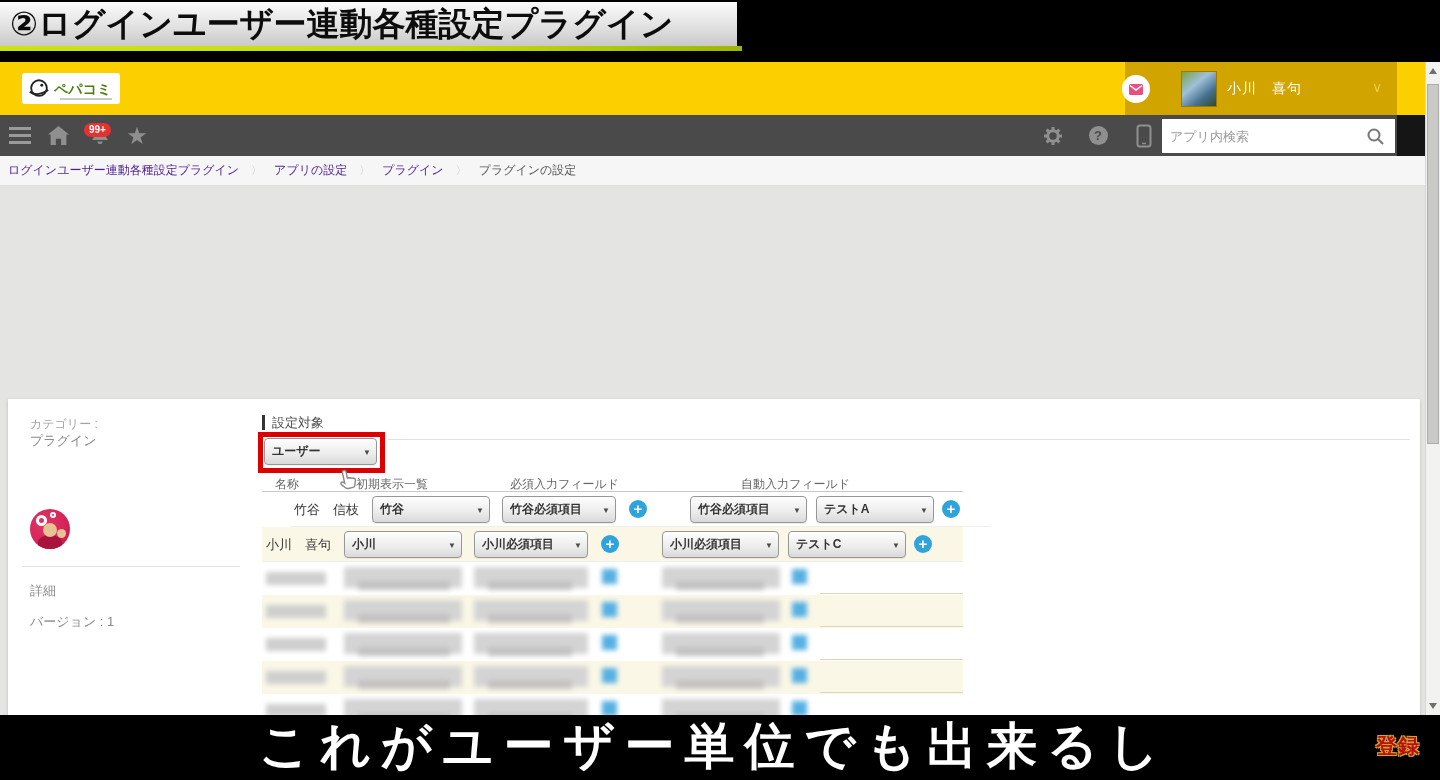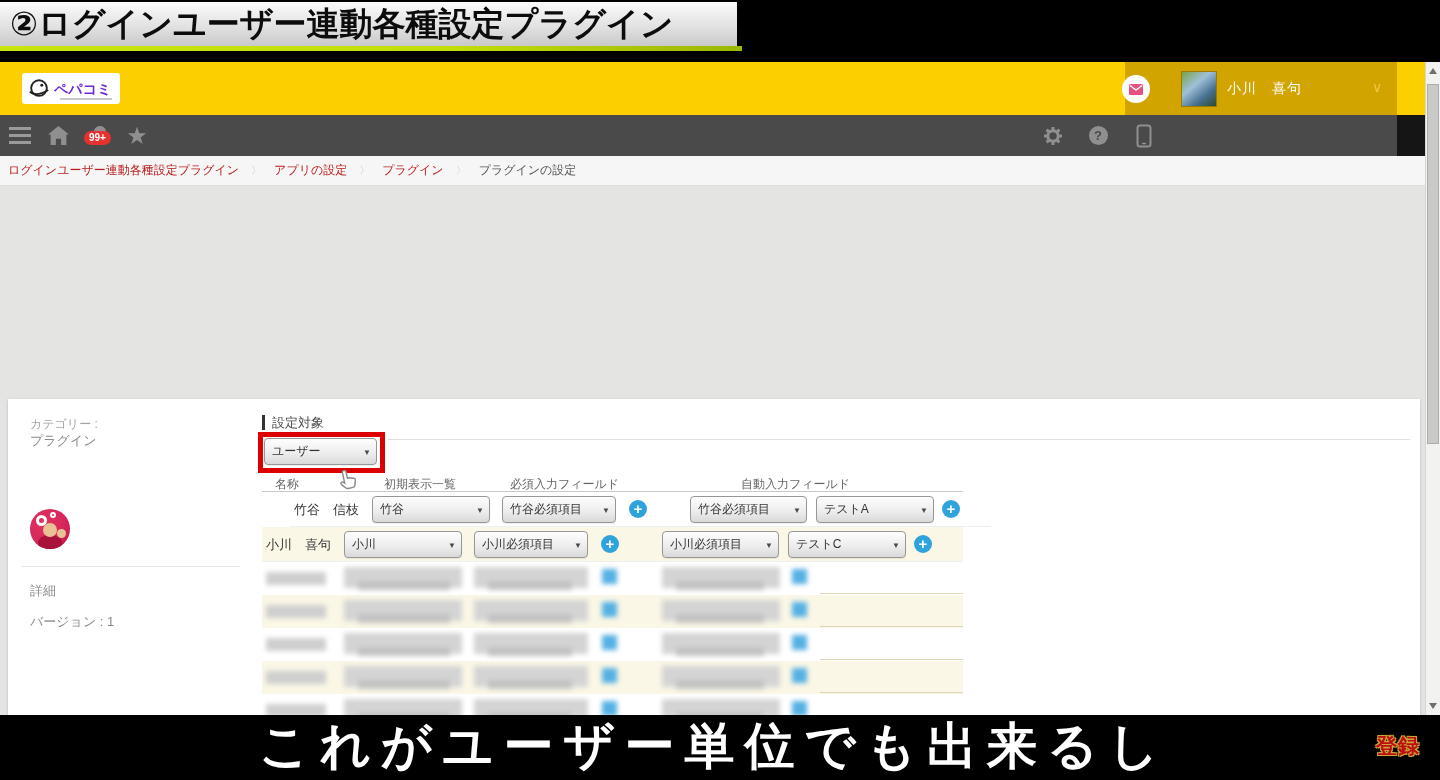--- a/index.html
+++ b/index.html
@@ -14,53 +14,53 @@
     background:linear-gradient(180deg,#fbfbfb 0%,#e2e2e2 55%,#c9c9c9 100%);
     display:flex; align-items:center; }
   #banner-title { font-size:33px; font-weight:900; color:#0c0c0c; padding-left:10px; letter-spacing:0; white-space:nowrap; }
   #banner-underline { position:absolute; left:0; top:46px; width:742px; height:5px;
     background:linear-gradient(90deg,#c9e410 0%,#c3de0a 60%,#9cb703 100%); }
 
   
   #app-header { position:absolute; left:0; top:62px; width:1425px; height:53px; background:#fcd000; }
   #logo-box { position:absolute; left:22px; top:11px; width:98px; height:31px; background:#fff;
     border-radius:3px; display:flex; align-items:center; padding:0 5px; gap:3px; }
-  #logo-text { color:#6d28d9; font-weight:bold; font-size:14px; letter-spacing:0; line-height:12px; }
+  #logo-text { color:#4d7c0f; font-weight:bold; font-size:14px; letter-spacing:0; line-height:12px; }
   #logo-tagline { position:absolute; left:38px; bottom:4px; width:52px; height:2px; background:#c9c9c9; }
   #header-gold { position:absolute; left:1125px; top:0; width:272px; height:53px; background:#d2a400; }
   #mail-button { position:absolute; left:-3px; top:13px; width:28px; height:28px; background:#fff;
     border-radius:50%; display:flex; align-items:center; justify-content:center; }
   #avatar { position:absolute; left:57px; top:10px; width:34px; height:34px;
     background:linear-gradient(140deg,#7aa24a 0%,#9fc0d8 38%,#46708e 70%,#2e4a2f 100%);
     outline:1px solid rgba(0,0,0,.25); }
   #user-name { position:absolute; left:102px; top:0; height:53px; line-height:53px; color:#fff; font-size:14px; letter-spacing:1px; }
   #user-chevron { position:absolute; left:247px; top:0; height:53px; line-height:50px; color:#eccb3e; font-size:14px; }
 
   
   #toolbar { position:absolute; left:0; top:115px; width:1425px; height:41px; background:#4a4a4a; }
   .tb-icon { position:absolute; top:0; height:41px; display:flex; align-items:center; justify-content:center; }
   #hamburger-icon { left:8px; width:24px; flex-direction:column; gap:4px; }
   #hamburger-icon div { width:22px; height:3px; background:#9a9a9a; }
   #star-icon { left:124px; width:26px; color:#8f8f8f; font-size:24px; }
-  #badge-99 { position:absolute; left:84px; top:16px; background:#e5312f; color:#fff; font-size:10px;
+  #badge-99 { position:absolute; left:84px; top:8px; background:#e5312f; color:#fff; font-size:10px;
     font-weight:bold; padding:1px 5px 2px; border-radius:8px; z-index:2; }
   #help-icon { left:1088px; width:20px; }
   #help-icon span { width:19px; height:19px; border-radius:50%; background:#8f8f8f; color:#4a4a4a;
     font-weight:bold; font-size:13px; text-align:center; line-height:19px; display:block; }
   #search-box { position:absolute; left:1162px; top:4px; width:233px; height:34px; background:#fff; display:flex; align-items:center; }
   #search-input { flex:1; border:none; outline:none; font-size:13px; color:#444; padding:0 8px;
     font-family:"Liberation Sans","DejaVu Sans",sans-serif; background:transparent; }
   #search-input::placeholder { color:#9a9a9a; }
   #search-btn { width:40px; height:34px; display:flex; align-items:center; justify-content:center; background:#fff; border:none; cursor:pointer; }
   #toolbar-end-block { position:absolute; left:1397px; top:0; width:28px; height:41px; background:#151515; }
 
   
   #breadcrumb { position:absolute; left:0; top:156px; width:1425px; height:30px; background:#f6f6f6;
     border-bottom:1px solid #dedede; display:flex; align-items:center; padding-left:8px; font-size:12px; gap:12px; }
-  .crumb-link { color:#b91c1c; text-decoration:none; }
+  .crumb-link { color:#4c1d95; text-decoration:none; }
   .crumb-sep { color:#c8c8c8; font-size:11px; }
   .crumb-current { color:#555; }
 
   
   #content-bg { position:absolute; left:0; top:186px; width:1425px; height:529px; background:#e4e4e2; }
   #panel { position:absolute; left:8px; top:213px; width:1412px; height:487px;
     background:linear-gradient(180deg,#ffffff 0%,#ffffff 86%,#ecece9 100%);
     box-shadow:0 1px 3px rgba(0,0,0,.18); overflow:hidden; }
 
   
@@ -78,29 +78,29 @@
   #sb-detail-label { position:absolute; left:22px; top:183px; font-size:13px; color:#8a8a8a; }
   #sb-version-label { position:absolute; left:22px; top:214px; font-size:13px; color:#8a8a8a; }
 
   
   #section-title { position:absolute; left:254px; top:16px; font-size:13px; color:#4a4a4a;
     border-left:3px solid #333; padding-left:7px; line-height:15px; }
   #section-sep { position:absolute; left:380px; top:40px; width:1022px; height:1px; background:#e0e0e0; }
   #red-highlight-box { position:absolute; left:250px; top:33px; width:127px; height:41px; border:5px solid #dc0000; z-index:5; }
   .dd { position:absolute; height:27px; background:linear-gradient(180deg,#fefefe 0%,#ececec 60%,#d9d9d9 100%);
     border:1px solid #979797; border-radius:4px; font-size:12px; color:#333;
-    display:flex; align-items:center; padding:0 18px 0 7px; box-shadow:0 1px 1px rgba(0,0,0,.07); cursor:pointer; }
+    display:flex; align-items:center; padding:0 18px 0 7px; box-shadow:0 1px 1px rgba(0,0,0,.07); cursor:pointer;font-weight:bold; }
   .dd .ddt { overflow:hidden; white-space:nowrap; }
   .dd .arr { position:absolute; right:5px; top:50%; transform:translateY(-50%); font-size:8px; color:#4a4a4a; }
   #target-dropdown { left:256px; top:39px; width:113px; }
   #cursor-pointer { position:absolute; left:328px; top:68px; z-index:6; }
 
   
   .th { position:absolute; top:77px; font-size:12px; color:#666; }
-  #th-name { left:267px; } #th-initial { left:376px; } #th-required { left:502px; } #th-auto { left:733px; }
+  #th-name { left:267px; } #th-initial { left:348px; } #th-required { left:502px; } #th-auto { left:733px; }
   #thead-sep { position:absolute; left:254px; top:92px; width:701px; height:1px; background:#c9c9c9; }
   .trow { position:absolute; left:254px; width:701px; height:35px; border-bottom:1px solid #efefef; background:#fff; }
   .trow.alt { background:#faf7e6; }
   #row-1 { top:93px;margin-left:28px; } #row-2 { top:128px; }
   .trow-name { position:absolute; left:4px; top:0; height:35px; line-height:35px; font-size:13px; color:#333; }
   .dd.c1 { left:82px; top:4px; width:118px; }
   .dd.c2 { left:212px; top:4px; width:114px; }
   .dd.c3 { left:400px; top:4px; width:117px; }
   .dd.c4 { left:526px; top:4px; width:118px; }
   .plus-btn { position:absolute; width:18px; height:18px; top:8px; border-radius:50%; background:#2fa3dc;
@@ -212,20 +212,29 @@
   </div>
   <div id="help-icon" class="tb-icon">
     <span>?</span>
   </div>
   <div class="tb-icon" style="left:1134px;width:20px;">
     <svg width="16" height="24" viewBox="0 0 16 24">
       <rect x="1.5" y="1.5" width="13" height="21" rx="2.5" fill="none" stroke="#8f8f8f" stroke-width="2"></rect>
       <line x1="6" y1="19.5" x2="10" y2="19.5" stroke="#8f8f8f" stroke-width="1.5"></line>
     </svg>
   </div>
+  <div id="search-box">
+    <input id="search-input" type="text" placeholder="アプリ内検索" style="">
+    <button id="search-btn">
+      <svg width="19" height="19" viewBox="0 0 19 19">
+        <circle cx="8" cy="8" r="5.5" stroke="#777" stroke-width="2" fill="none"></circle>
+        <line x1="12.2" y1="12.2" x2="17" y2="17" stroke="#777" stroke-width="2"></line>
+      </svg>
+    </button>
+  </div>
   <div id="toolbar-end-block"></div>
 </div>
 
 <div id="breadcrumb">
   <a class="crumb-link" href="#">ログインユーザー連動各種設定プラグイン</a>
   <span class="crumb-sep">〉</span>
   <a class="crumb-link" href="#">アプリの設定</a>
   <span class="crumb-sep">〉</span>
   <a class="crumb-link" href="#">プラグイン</a>
   <span class="crumb-sep">〉</span>

